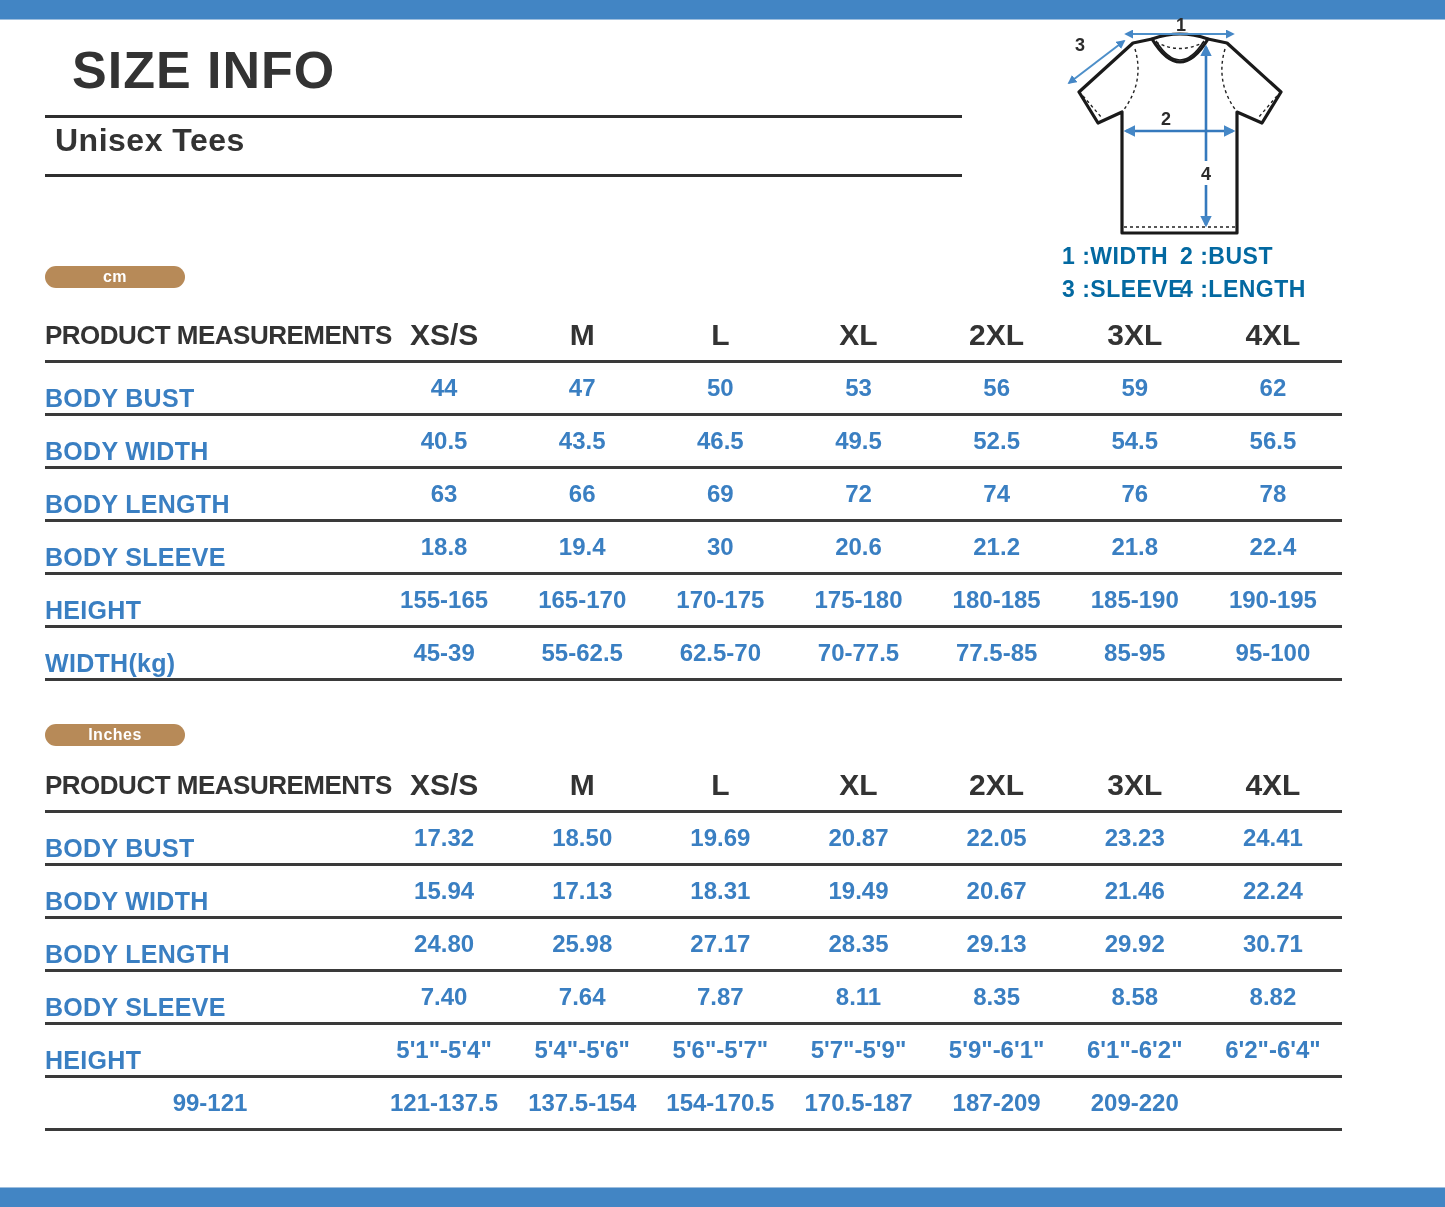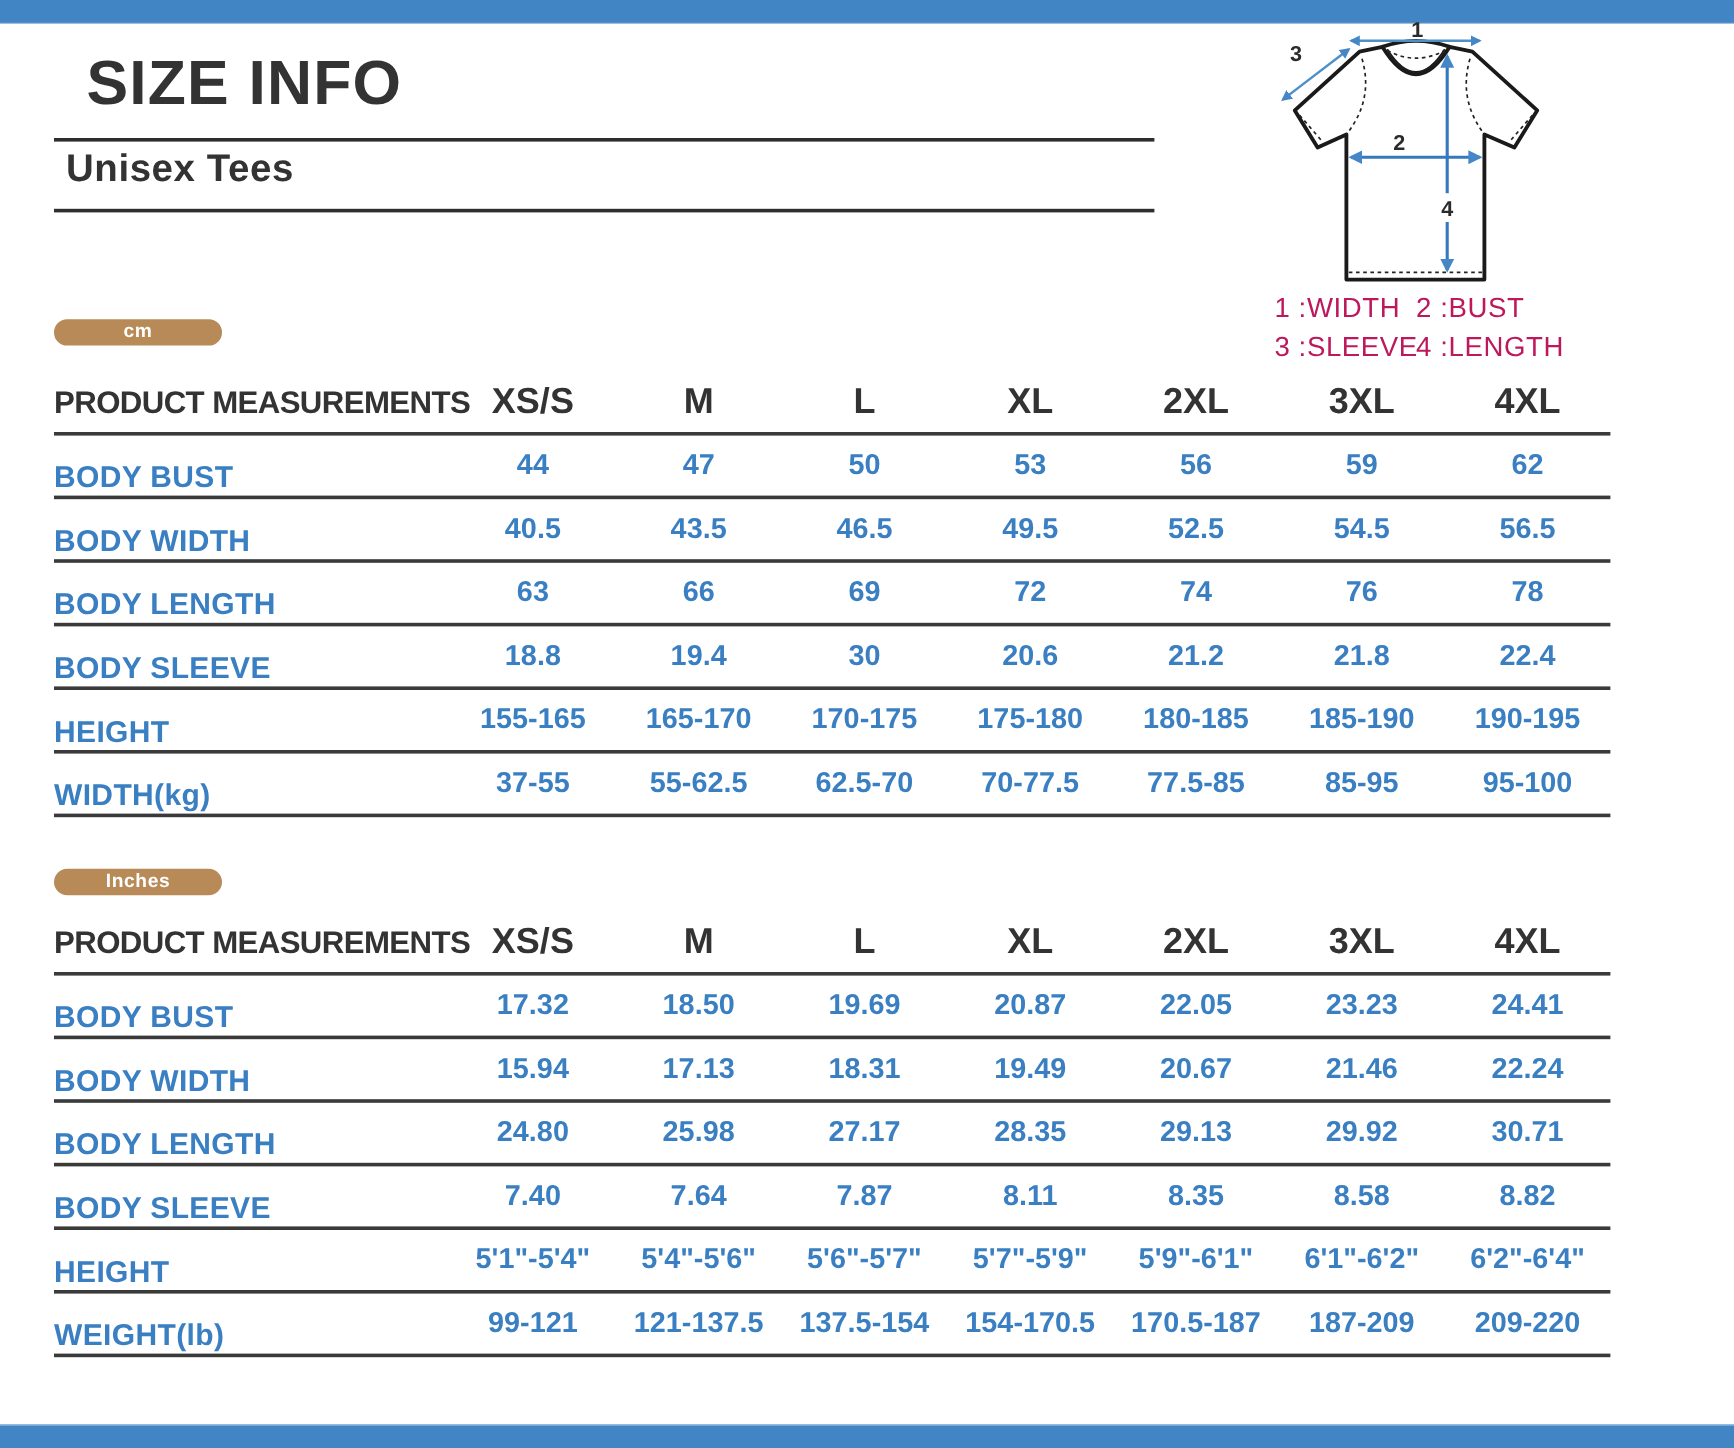--- a/index.html
+++ b/index.html
@@ -23,21 +23,21 @@
     color:var(--dark);letter-spacing:0.5px;white-space:nowrap;}
   .rule{position:absolute;left:45px;width:917px;height:3px;background:#2e2e2e;}
   .rule1{top:115px;}
   .rule2{top:174px;}
 
   .tshirt-svg{position:absolute;left:1040px;top:15px;}
 
   .legend{
     position:absolute;left:1062px;top:243px;display:grid;
     grid-template-columns:118px auto;row-gap:6px;
-    font-size:23px;font-weight:400;color:#be185d;letter-spacing:0.5px;white-space:nowrap;
+    font-size:23px;font-weight:700;color:#0369a1;letter-spacing:0.5px;white-space:nowrap;
   }
 
   .badge{
     position:absolute;left:45px;width:140px;height:22px;background:var(--tan);
     border-radius:17px;color:#ffffff;font-size:16px;font-weight:800;
     display:flex;align-items:center;justify-content:center;letter-spacing:0.5px;
   }
   .badge-cm{top:266px;}
   .badge-in{top:724px;}
 
@@ -169,21 +169,21 @@
       <div class="tcell val">155-165</div>
       <div class="tcell val">165-170</div>
       <div class="tcell val">170-175</div>
       <div class="tcell val">175-180</div>
       <div class="tcell val">180-185</div>
       <div class="tcell val">185-190</div>
       <div class="tcell val">190-195</div>
     </div>
     <div class="trow">
       <div class="tcell first rowlabel">WIDTH(kg)</div>
-      <div class="tcell val">37-55</div>
+      <div class="tcell val">45-39</div>
       <div class="tcell val">55-62.5</div>
       <div class="tcell val">62.5-70</div>
       <div class="tcell val">70-77.5</div>
       <div class="tcell val">77.5-85</div>
       <div class="tcell val">85-95</div>
       <div class="tcell val">95-100</div>
     </div>
   </div>
 
 <div class="badge badge-in">Inches</div>
@@ -242,21 +242,20 @@
       <div class="tcell first rowlabel">HEIGHT</div>
       <div class="tcell val">5'1"-5'4"</div>
       <div class="tcell val">5'4"-5'6"</div>
       <div class="tcell val">5'6"-5'7"</div>
       <div class="tcell val">5'7"-5'9"</div>
       <div class="tcell val">5'9"-6'1"</div>
       <div class="tcell val">6'1"-6'2"</div>
       <div class="tcell val">6'2"-6'4"</div>
     </div>
     <div class="trow">
-      <div class="tcell first rowlabel">WEIGHT(lb)</div>
       <div class="tcell val">99-121</div>
       <div class="tcell val">121-137.5</div>
       <div class="tcell val">137.5-154</div>
       <div class="tcell val">154-170.5</div>
       <div class="tcell val">170.5-187</div>
       <div class="tcell val">187-209</div>
       <div class="tcell val">209-220</div>
     </div>
   </div>
 

